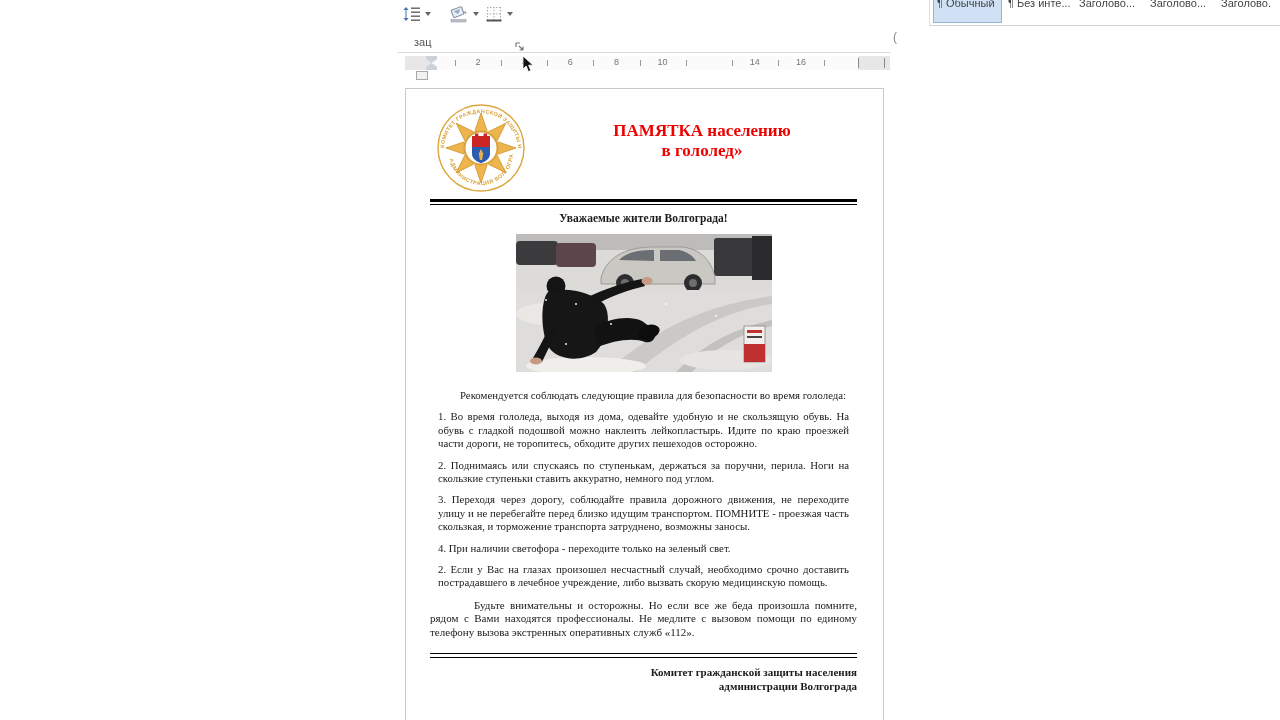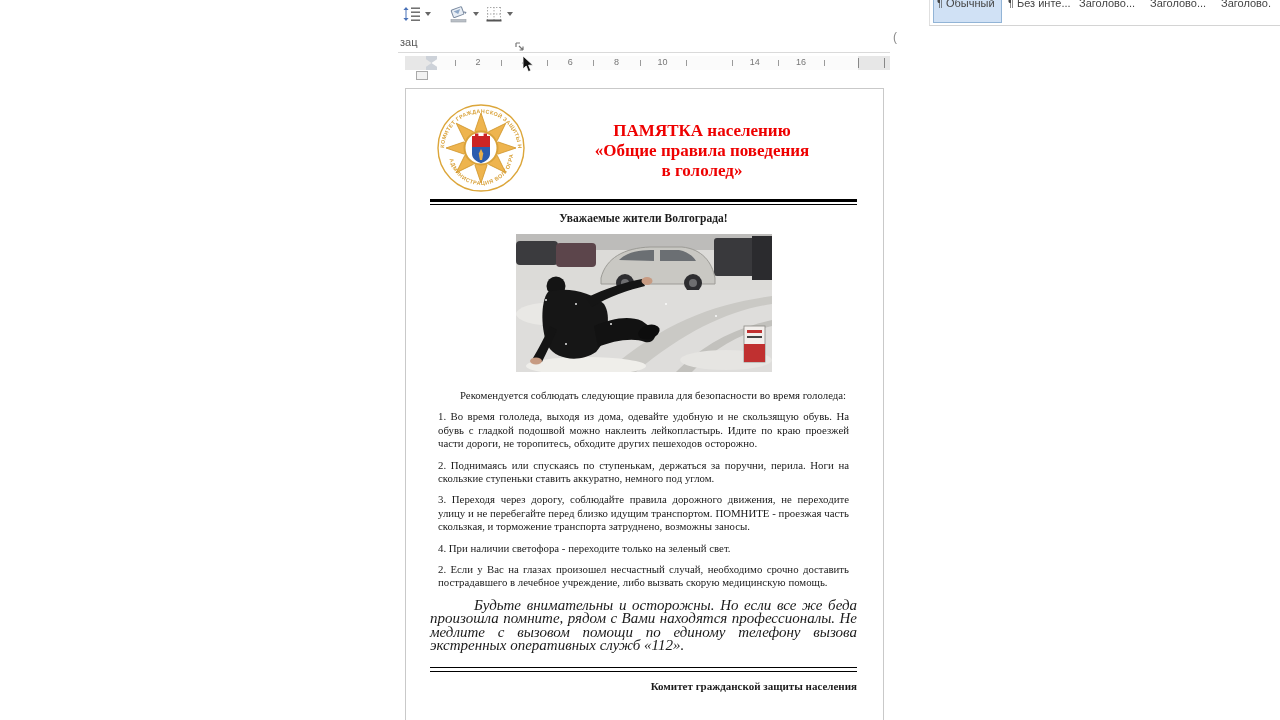--- a/index.html
+++ b/index.html
@@ -4,21 +4,21 @@
 <style>
   * { margin:0; padding:0; box-sizing:border-box; }
   html,body { width:1280px; height:720px; background:#fff; overflow:hidden;
               font-family:"Liberation Sans", sans-serif; }
   .canvas { position:relative; width:1280px; height:720px; background:#fff; }
 
   
   .ribbon { position:absolute; left:398px; top:0; width:540px; height:54px; background:#fff; }
   .icon-btn { position:absolute; top:2px; height:24px; display:flex; align-items:center; gap:3px; cursor:default; }
   .caret { width:0; height:0; border-left:3.5px solid transparent; border-right:3.5px solid transparent; border-top:4px solid #666; }
-  .grp-label { position:absolute; left:2px; top:36px; font-size:11px; color:#595959; }
+  .grp-label { position:absolute; left:16px; top:36px; font-size:11px; color:#595959; }
   .dlg-launcher { position:absolute; left:117px; top:38px; width:10px; height:10px; }
   .ribbon-sep { position:absolute; left:398px; top:52px; width:492px; height:1px; background:#dadada; }
 
   .gallery { position:absolute; left:531px; top:-4px; width:356px; height:30px;
              border-left:1px solid #e0e0e0; border-bottom:1px solid #d4d4d4; overflow:hidden;
              display:flex; align-items:flex-end; padding:0 0 2px 3px; background:#fff; }
   .style-cell { width:69px; height:40px; margin-right:2px; flex:0 0 auto; font-size:11px; color:#444;
                 display:flex; align-items:center; padding-left:3px; white-space:nowrap; overflow:hidden;
                 border:1px solid transparent; }
   .style-cell.selected { background:#d0e1f5; border:1px solid #92b4d6; }
@@ -45,21 +45,21 @@
   .logo { position:absolute; left:6px; top:-1px; width:90px; height:90px; }
   .doc-title { position:absolute; left:112px; top:17px; width:320px; text-align:center;
                font-weight:bold; font-size:17px; line-height:20px; color:#ee0000; }
   .dline-thickthin { border-top:3px solid #000; border-bottom:1px solid #000; height:6px; }
   .dline-double { border-top:1.5px solid #000; border-bottom:1.5px solid #000; height:5px; margin-top:14px; }
   .greeting { margin-top:7px; text-align:center; font-weight:bold; font-size:11.5px; }
   .photo { display:block; margin:10px auto 0; width:256px; height:138px; }
   .bodytext { margin-top:17px; font-size:10.8px; line-height:13.4px; text-align:justify; }
   .para { margin:8px; }
   .indent { text-indent:22px; }
-  .closing { margin-top:9px; text-indent:44px; font-size:15px; line-height:13.4px; text-align:justify;font-style:italic; }
+  .closing { margin-top:9px; text-indent:44px; font-size:11px; line-height:13.4px; text-align:justify; }
   .signature { margin-top:8px; text-align:right; font-weight:bold; font-size:11px; line-height:13.5px; }
 </style>
 </head>
 <body>
 
 <div class="canvas">
 
   <div class="ribbon">
 
     <div class="icon-btn" style="left:4px;">
@@ -191,21 +191,20 @@
           <circle r="16.5" fill="#fff" stroke="#d9a23a" stroke-width="2"></circle>
         </g>
         <g>
           <path d="M36 33 h3 v-2.6 h3.4 v2.6 h5.2 v-2.6 h3.4 v2.6 h3 v11 h-18 Z" fill="#cc2525"></path>
           <path d="M36 44 h18 v7 c0 5.5 -7 8.5 -9 9.2 c-2 -0.7 -9 -3.7 -9 -9.2 Z" fill="#2b5cae"></path>
           <path d="M45 46 l2.2 4.4 l-1.1 6.6 h-2.2 l-1.1 -6.6 Z" fill="#e8b04b"></path>
         </g>
       </svg>
       <div class="doc-title">
         <div>ПАМЯТКА населению</div>
-        <div>«Общие правила поведения</div>
         <div>в гололед»</div>
       </div>
     </div>
 
     <div class="dline-thickthin"></div>
 
     <p class="greeting">Уважаемые жители Волгограда!</p>
 
     <svg class="photo" viewBox="0 0 256 138">
       <rect width="256" height="138" fill="#dcdbd8"></rect>
@@ -271,15 +270,16 @@
           <p class="para">2. Если у Вас на глазах произошел несчастный случай, необходимо срочно доставить пострадавшего в лечебное учреждение, либо вызвать скорую медицинскую помощь.</p>
         </div>
     </div>
 
     <p class="closing">Будьте внимательны и осторожны. Но если все же беда произошла помните, рядом с Вами находятся профессионалы. Не медлите с вызовом помощи по единому телефону вызова экстренных оперативных служб «112».</p>
 
     <div class="dline-double"></div>
 
     <div class="signature">
       <div>Комитет гражданской защиты населения</div>
+      <div>администрации Волгограда</div>
     </div>
   </div>
 </div>
 
 </body></html>

